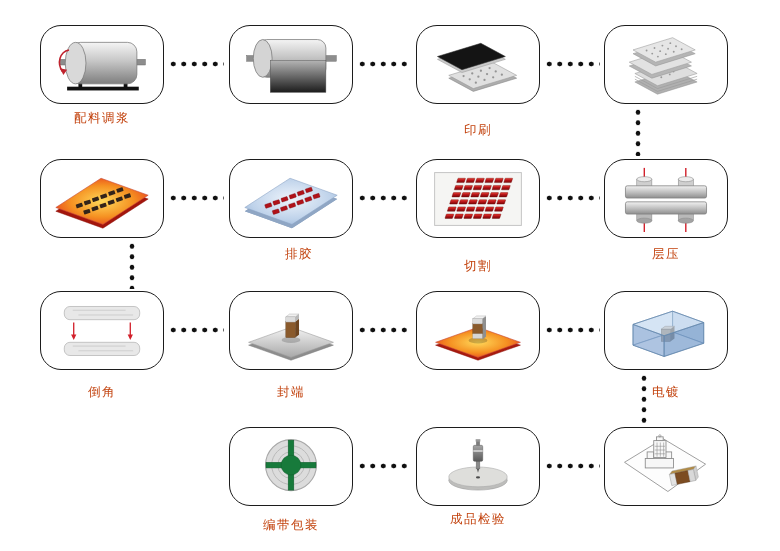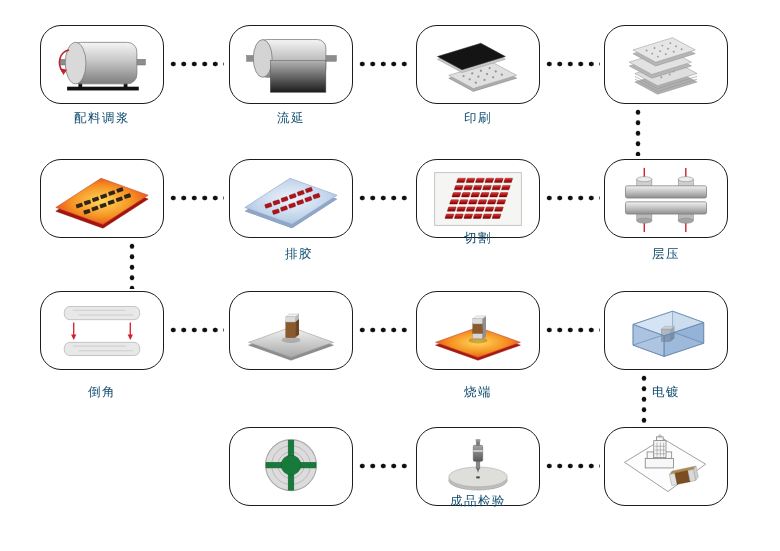--- a/index.html
+++ b/index.html
@@ -1,21 +1,21 @@
 <!DOCTYPE html>
 <html><head>
 <meta charset="utf-8">
 <style>
   html,body{margin:0;padding:0;background:#ffffff;}
   .canvas{position:relative;width:780px;height:551px;background:#ffffff;overflow:hidden;
           font-family:"Liberation Serif","DejaVu Serif",serif;}
   .box{position:absolute;width:124px;height:79px;border:1.3px solid #1c1c1c;border-radius:21px;
        background:#fff;display:flex;align-items:center;justify-content:center;box-sizing:border-box;}
   .box svg{display:block;}
-  .plabel{position:absolute;width:124px;text-align:center;font-size:12.5px;color:#0c4a6e;
+  .plabel{position:absolute;width:124px;text-align:center;font-size:12.5px;color:#c2410c;
           letter-spacing:1.5px;line-height:15px;}
   .dots-h{position:absolute;height:6px;
           background-image:radial-gradient(circle,#101010 2.1px,transparent 2.7px);
           background-size:10.5px 6px;background-repeat:repeat-x;background-position:left center;}
   .dots-v{position:absolute;width:6px;
           background-image:radial-gradient(circle,#101010 2.1px,transparent 2.7px);
           background-size:6px 10.5px;background-repeat:repeat-y;background-position:center top;}
 </style>
 </head>
 <body>
@@ -386,29 +386,29 @@
         <polygon points="0,3 3.5,0 29.5,0 26,3" fill="#b08a45" stroke="#9a9a9a" stroke-width=".4"></polygon>
         <polygon points="26,3 29.5,0 29.5,12 26,15" fill="#cfcfcf" stroke="#9a9a9a" stroke-width=".4"></polygon>
         <rect x="0" y="3" width="6" height="12" fill="#e3e3e3" stroke="#9a9a9a" stroke-width=".5"></rect>
         <rect x="6" y="3" width="14" height="12" fill="#7c4c22" stroke="#5a3517" stroke-width=".4"></rect>
         <rect x="20" y="3" width="6" height="12" fill="#d9d9d9" stroke="#9a9a9a" stroke-width=".5"></rect>
       </g>
     </svg>
   </div>
 
   <div class="plabel" style="left:40px;top:111px">配料调浆</div>
-  <div class="plabel" style="left:229px;top:111px">流延</div>
-  <div class="plabel" style="left:416px;top:111px">印刷</div>
+  <div class="plabel" style="left:416px;top:123px">印刷</div>
   <div class="plabel" style="left:237px;top:247px">排胶</div>
-  <div class="plabel" style="left:416px;top:231px">切割</div>
+  <div class="plabel" style="left:416px;top:259px">切割</div>
   <div class="plabel" style="left:40px;top:385px">倒角</div>
   <div class="plabel" style="left:604px;top:247px">层压</div>
-  <div class="plabel" style="left:416px;top:385px">烧端</div>
+  <div class="plabel" style="left:229px;top:385px">封端</div>
   <div class="plabel" style="left:604px;top:385px">电镀</div>
-  <div class="plabel" style="left:416px;top:494px">成品检验</div>
+  <div class="plabel" style="left:229px;top:518px">编带包装</div>
+  <div class="plabel" style="left:416px;top:512px">成品检验</div>
 
   <div class="dots-h" style="left:168px;top:61px;width:56px"></div>
   <div class="dots-h" style="left:357px;top:61px;width:55px"></div>
   <div class="dots-h" style="left:544px;top:61px;width:56px"></div>
 
   <div class="dots-v" style="left:635px;top:107px;height:49px"></div>
 
   <div class="dots-h" style="left:168px;top:195px;width:56px"></div>
   <div class="dots-h" style="left:357px;top:195px;width:55px"></div>
   <div class="dots-h" style="left:544px;top:195px;width:56px"></div>

